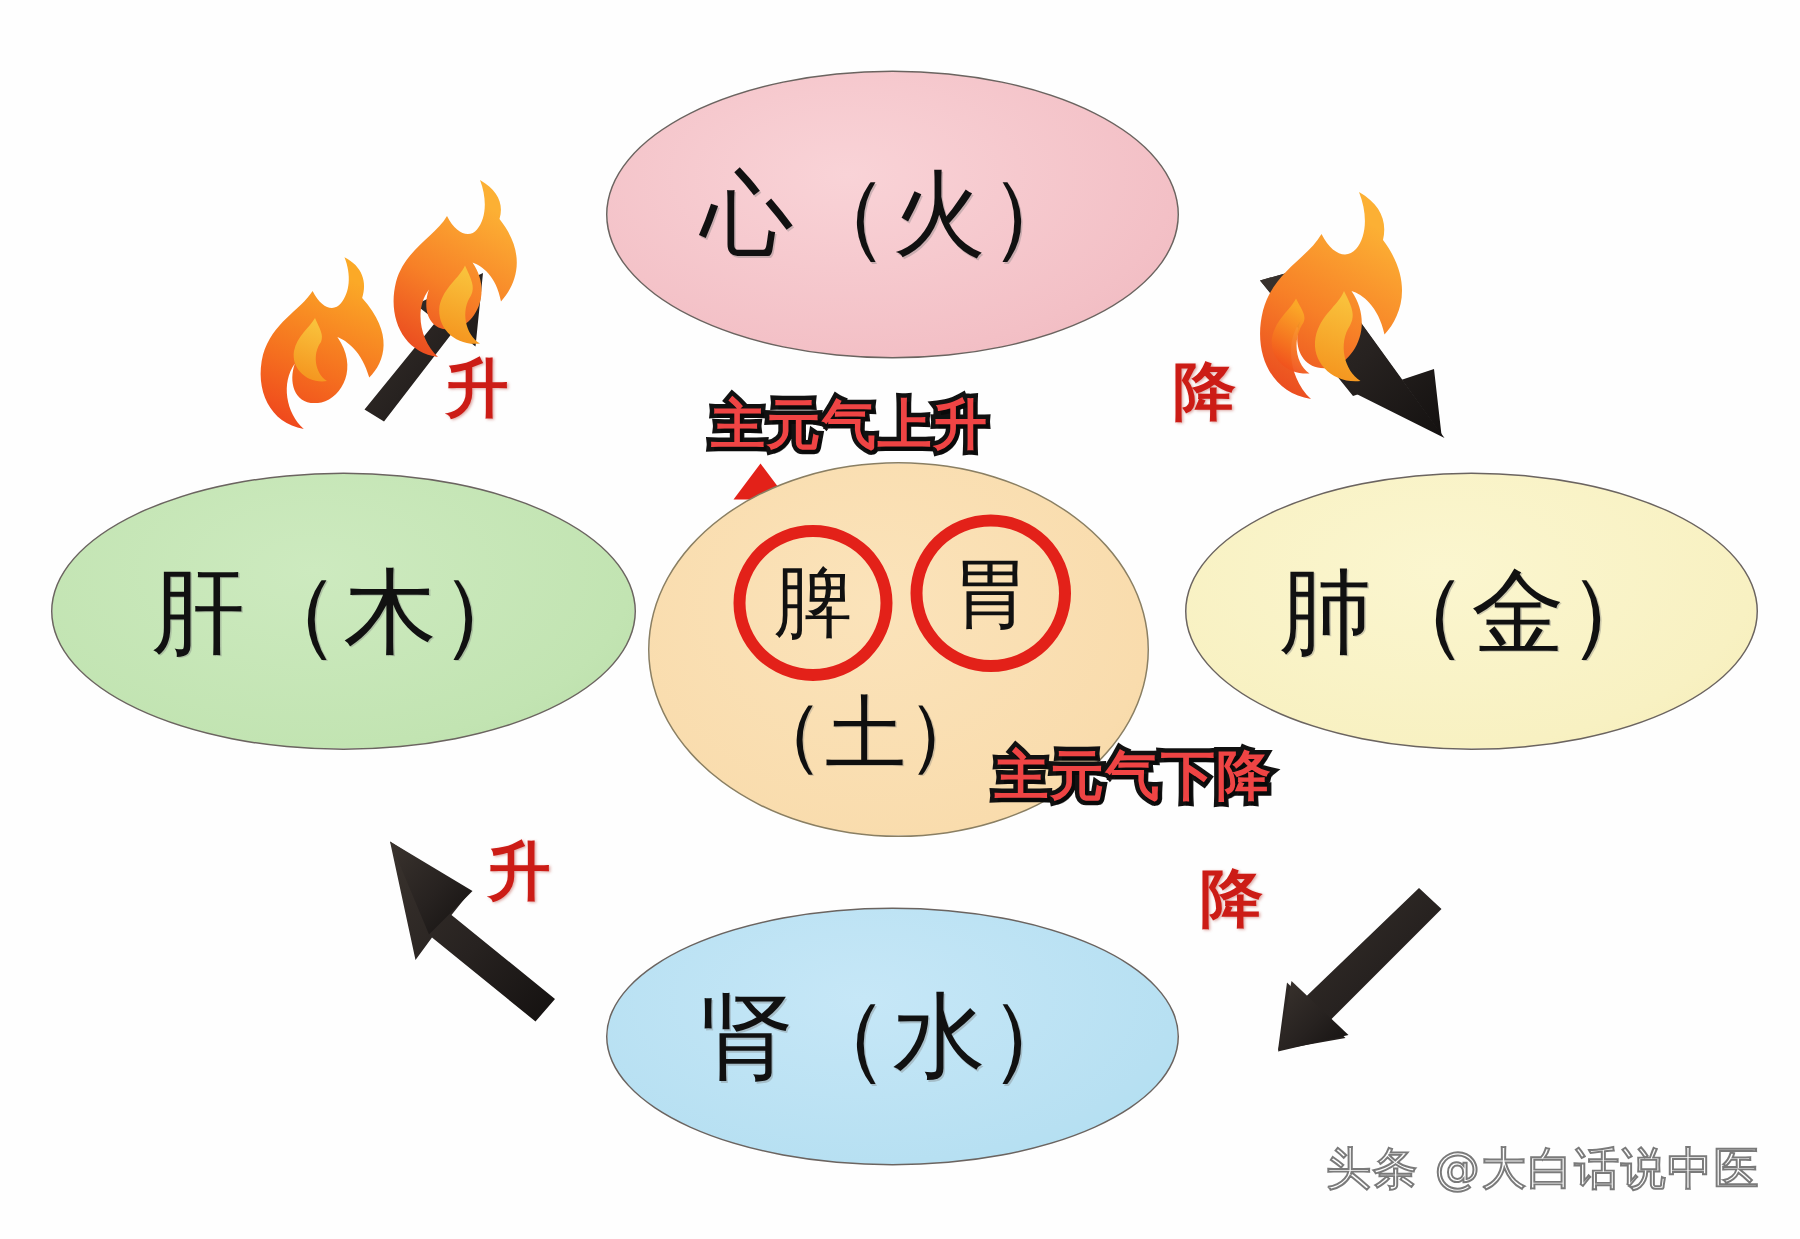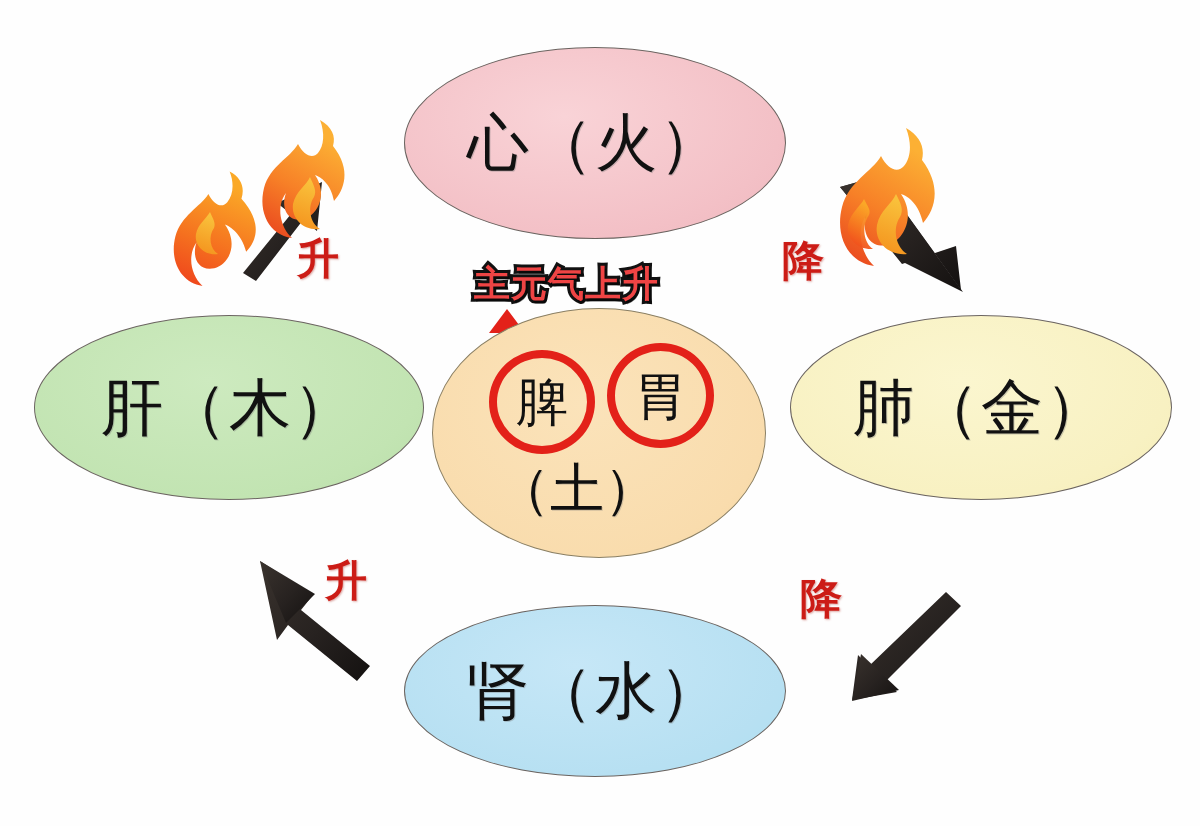--- a/index.html
+++ b/index.html
@@ -265,20 +265,22 @@
     <span class="ring-text">脾</span>
   </div>
 
   <div class="red-ring" id="ring-stomach">
     <span class="ring-text">胃</span>
   </div>
 
   <div id="center-earth-label">（土）</div>
 
   <div class="outline-label" id="label-rise-qi">主元气上升</div>
+  <div class="outline-label" id="label-fall-qi">主元气下降</div>
 
   <div class="cjk-red" id="rise-top-left">升</div>
   <div class="cjk-red" id="fall-top-right">降</div>
   <div class="cjk-red" id="rise-bottom-left">升</div>
   <div class="cjk-red" id="fall-bottom-right">降</div>
 
+  <div id="watermark">头条 @大白话说中医</div>
 
 </div>
 
 </body></html>

